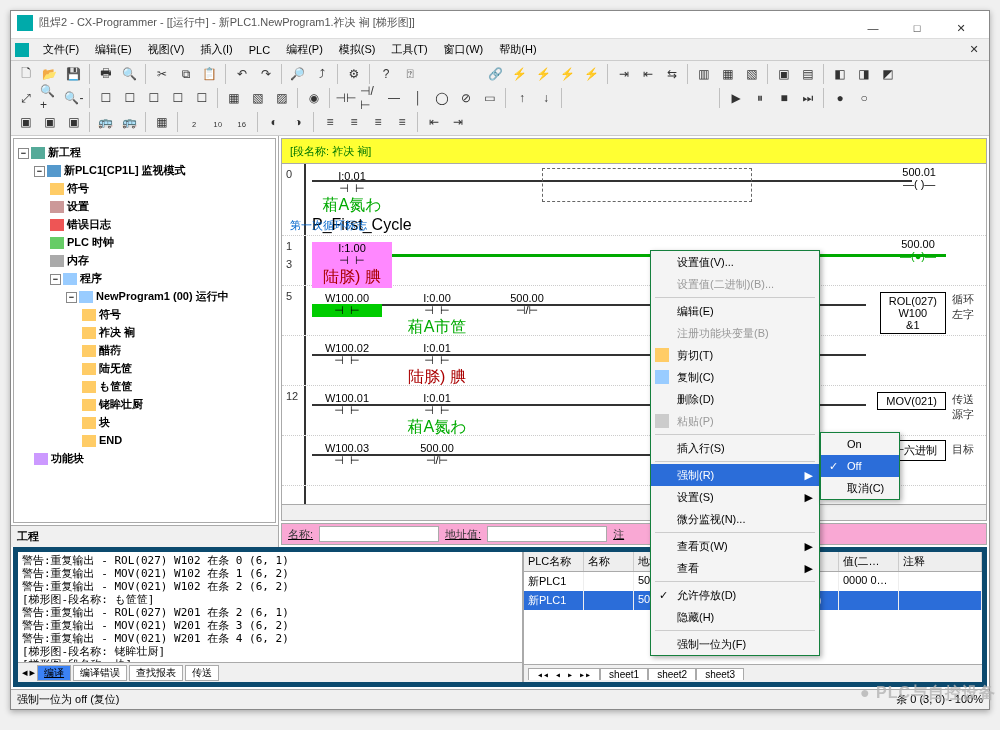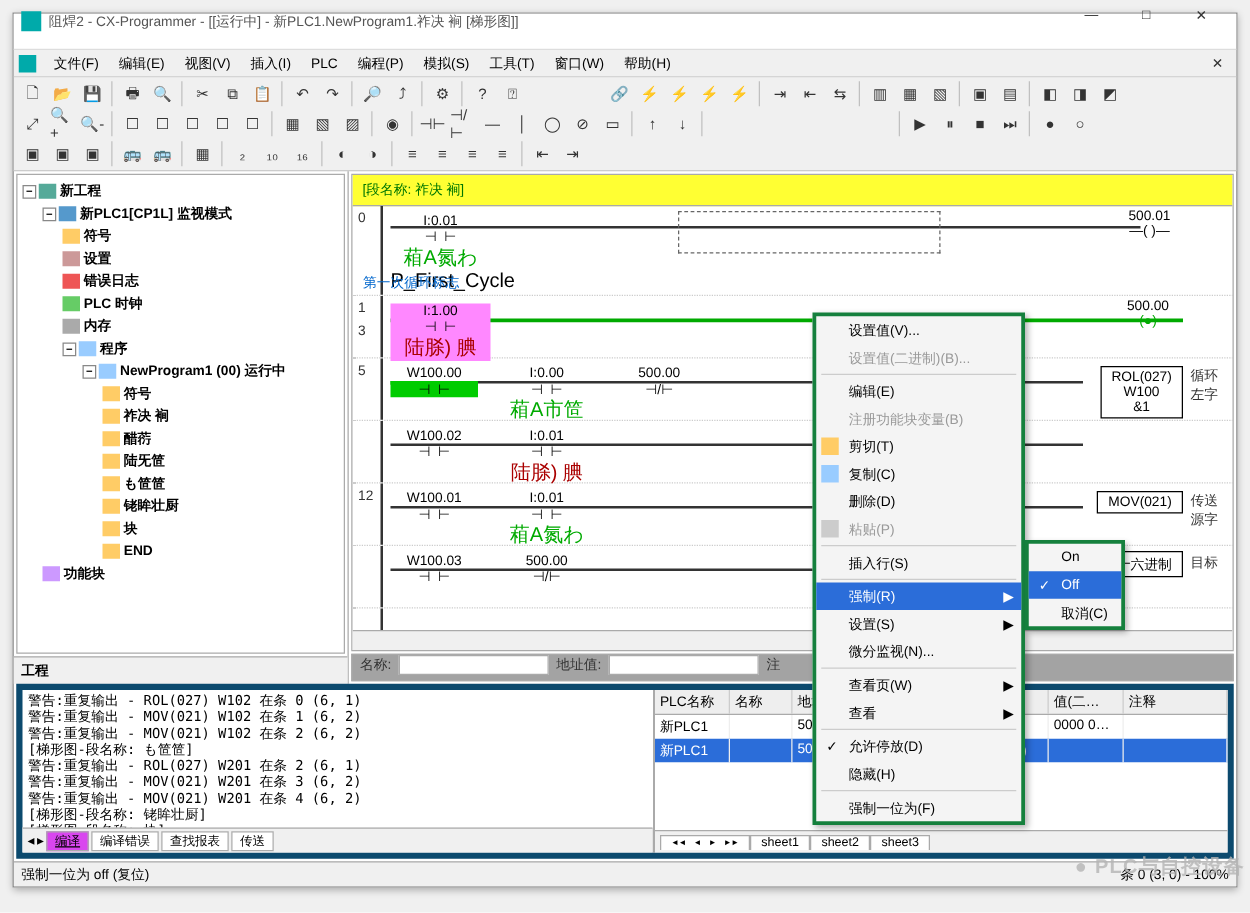--- a/index.html
+++ b/index.html
@@ -1,21 +1,21 @@
 <!DOCTYPE html>
 <html><head>
 <meta charset="utf-8">
 <style>
   * { margin: 0; padding: 0; box-sizing: border-box; font-family: "Microsoft YaHei", Tahoma, sans-serif; font-size: 11px; }
   body { background: #f0f0f0; width: 1000px; height: 730px; overflow: hidden; position: relative; }
 
   .window { background: #fff; width: 980px; height: 700px; margin: 10px; border: 1px solid #888; display: flex; flex-direction: column; box-shadow: 0 2px 6px rgba(0,0,0,0.3); }
 
   
-  .titlebar { height: 28px; background: #fff; display: flex; align-items: flex-end; padding: 14px 6px; border-bottom: 1px solid #ddd; }
+  .titlebar { height: 28px; background: #fff; display: flex; align-items: flex-start; padding: 4px 6px; border-bottom: 1px solid #ddd; }
   .titlebar .t-icon { width: 16px; height: 16px; background: #0aa; margin-right: 6px; }
   .titlebar .title { flex: 1; color: #555; }
   .winbtns { display: flex; gap: 0; }
   .winbtn { width: 44px; height: 26px; display: flex; align-items: center; justify-content: center; color: #333; }
 
   
   .menubar { height: 22px; background: #f0f0f0; display: flex; align-items: center; padding: 0 4px; border-bottom: 1px solid #ccc; }
   .menubar span { padding: 2px 8px; cursor: default; }
   .menubar .t-icon { width: 14px; height: 14px; background: #0aa; margin-right: 6px; }
 
@@ -66,47 +66,47 @@
   .coil-box { position: absolute; right: 40px; top: 6px; border: 1px solid #000; padding: 2px 8px; text-align: center; background: #fff; }
 
   .hline { position: absolute; height: 2px; background: #333; }
   .hline.green { background: #0a0; height: 3px; }
 
   .pink { background: #ff88ff; text-align: center; }
 
   .ladder-scrollx { height: 16px; border-top: 1px solid #aaa; background: #f0f0f0; }
 
   
-  .propbar { height: 22px; border: 1px solid #aaa; margin: 0 2px 2px 2px; background: #a3a3a3; display: flex; align-items: flex-start; gap: 6px; padding: 0 6px; }
+  .propbar { height: 22px; border: 1px solid #aaa; margin: 0 2px 2px 2px; background: #f9a8d4; display: flex; align-items: center; gap: 6px; padding: 0 6px; text-decoration: underline; }
   .propbar .lbl { color: #333; }
   .propbar .fld { background: #fff; border: 1px solid #aaa; height: 16px; flex: 1; }
 
   
   .bottom { height: 140px; display: flex; border: 5px solid #0c4a6e; margin: 0 2px 2px 2px; }
   .out-left { flex: 1.1; border-right: 2px solid #aaa; display: flex; flex-direction: column; }
   .out-left .lines { flex: 1; background: #fff; overflow: auto; font-family: "SimSun", monospace; font-size: 11px; padding: 2px 4px; line-height: 13px; white-space: pre; }
   .out-left .tabrow { height: 20px; background: #f0f0f0; border-top: 1px solid #aaa; display: flex; align-items: center; padding: 0 4px; gap: 2px; }
   .out-left .tabrow .t { padding: 0 6px; border: 1px solid #aaa; background: #fff; font-size: 10px; }
-  .out-left .tabrow .t.active { background: #d946ef; text-decoration: underline; }
+  .out-left .tabrow .t.active { background: #3b82f6; text-decoration: underline; }
   .out-right { flex: 1; display: flex; flex-direction: column; }
   .grid-hdr { display: flex; background: #eee; border-bottom: 1px solid #aaa; }
   .grid-hdr div { padding: 2px 4px; border-right: 1px solid #ccc; font-size: 11px; }
   .grid-row { display: flex; }
   .grid-row div { padding: 2px 4px; border-right: 1px solid #eee; font-size: 11px; overflow: hidden; white-space: nowrap; }
   .grid-row.sel { background: #2b6dd9; color: #fff; }
   .sheet-tabs { height: 18px; border-top: 1px solid #aaa; background: #f0f0f0; display: flex; align-items: center; padding: 0 4px; gap: 0; }
   .sheet-tabs span { padding: 0 8px; border: 1px solid #aaa; border-bottom: none; font-size: 10px; background: #fff; }
 
   
   .statusbar { height: 20px; background: #f0f0f0; border-top: 1px solid #aaa; display: flex; align-items: center; font-size: 11px; padding: 0 6px; }
   .statusbar .seg { margin-left: 12px; }
   .statusbar .spacer { flex: 1; }
 
   
-  .ctx { position: absolute; border: 3px solid #15803d; background: #f4f4f4; box-shadow: 2px 2px 5px rgba(0,0,0,0.3); z-index: 50; font-size: 11px; text-align: center; }
+  .ctx { position: absolute; border: 1px solid #15803d; background: #f4f4f4; box-shadow: 2px 2px 5px rgba(0,0,0,0.3); z-index: 50; font-size: 11px; text-align: center; }
   .ctx .row { height: 22px; display: flex; align-items: center; padding: 0 24px 0 26px; position: relative; white-space: nowrap; }
   .ctx .row.dis { color: #999; }
   .ctx .row.sel { background: #2b6dd9; color: #fff; }
   .ctx .row .arrow { position: absolute; right: 6px; }
   .ctx .row .ic16 { position: absolute; left: 4px; width: 14px; height: 14px; }
   .ctx .row .chk { position: absolute; left: 8px; }
   .ctx .hr { height: 1px; background: #ccc; margin: 2px 4px; }
 
   .watermark { position: absolute; right: 4px; bottom: 26px; color: rgba(180,180,180,0.8); font-size: 16px; font-weight: bold; pointer-events: none; letter-spacing: 1px; }
   .dash-box { position: absolute; border: 1px dashed #666; }

